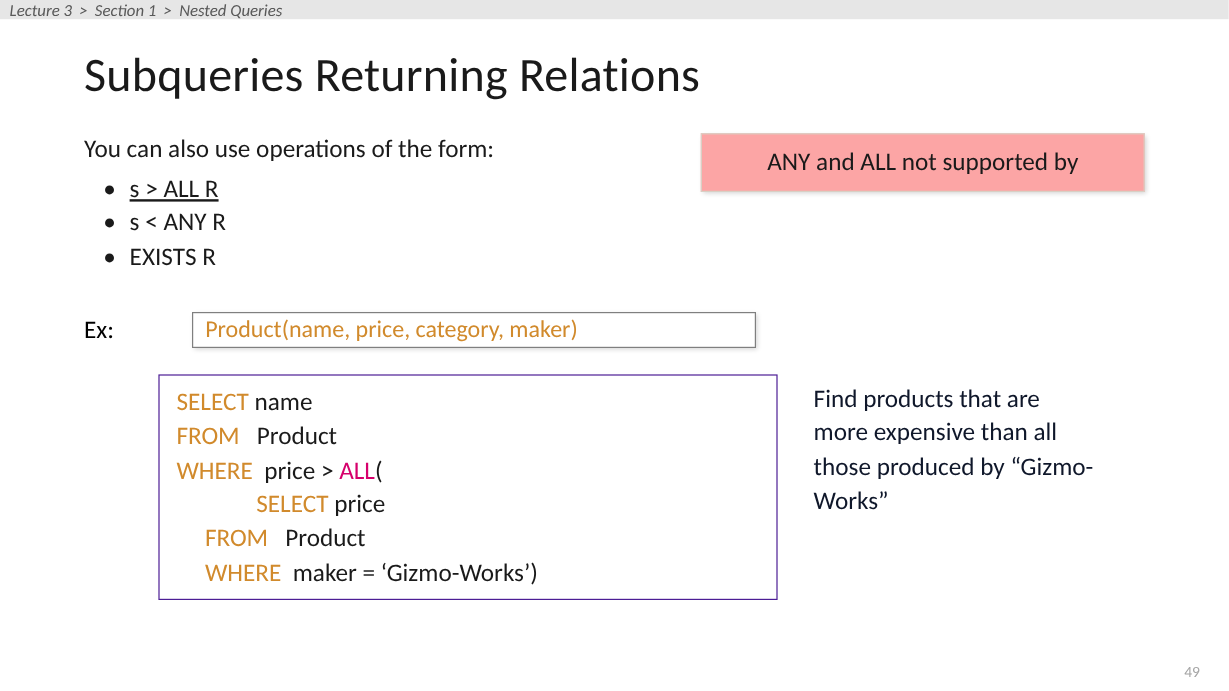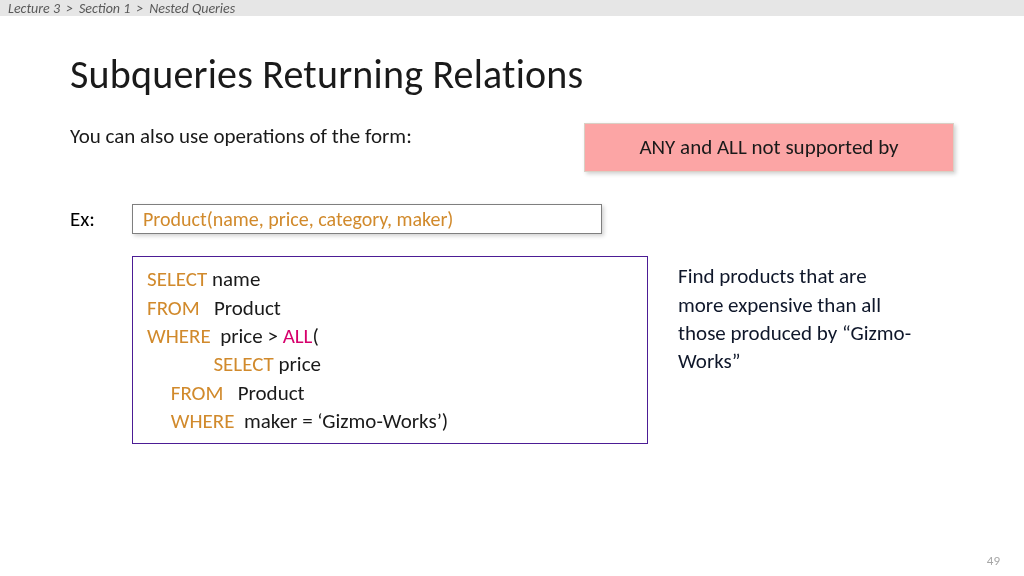--- a/index.html
+++ b/index.html
@@ -16,21 +16,21 @@
     height: 16px;
     display: flex;
     align-items: center;
     padding: 0 8px;
     font-style: italic;
     color: #595959;
     font-size: 14px;
   }
   .breadcrumb-sep { margin: 0 6px; }
   .content {
-    padding: 34px 70px 0 70px;
+    padding: 22px 70px 0 70px;
     position: relative;
   }
   .title {
     font-size: 40px;
     font-weight: 400;
     color: #1a1a1a;
     margin-bottom: 24px;
     letter-spacing: 0.2px;
   }
   .intro-row {
@@ -80,20 +80,21 @@
     padding-top: 2px;
     width: 48px;
   }
   .schema-box {
     border: 1px solid #7f7f7f;
     box-shadow: 2px 2px 4px rgba(0,0,0,0.18);
     padding: 2px 10px;
     font-size: 20px;
     color: #d18a2c;
     width: 470px;
+    margin-left: 28px;
   }
   .query-row {
     display: flex;
     align-items: flex-start;
     margin-top: 22px;
     gap: 30px;
   }
   .query-box {
     margin-left: 62px;
     border: 1px solid #4c1d95;
@@ -133,20 +134,25 @@
   <span>Nested Queries</span>
 </div>
 
 <div class="content">
 
   <h1 class="title">Subqueries Returning Relations</h1>
 
   <div class="intro-row">
     <div class="intro-left">
       <div class="intro-text">You can also use operations of the form:</div>
+      <ul class="ops-list">
+        <li><span class="underlined">s &gt; ALL R</span></li>
+        <li><span>s &lt; ANY R</span></li>
+        <li><span>EXISTS R</span></li>
+      </ul>
     </div>
     <div class="note-box">
       <div>ANY and ALL not supported by</div>
     </div>
   </div>
 
   <div class="ex-row">
     <div class="ex-label">Ex:</div>
     <div class="schema-box">Product(name, price, category, maker)</div>
   </div>

